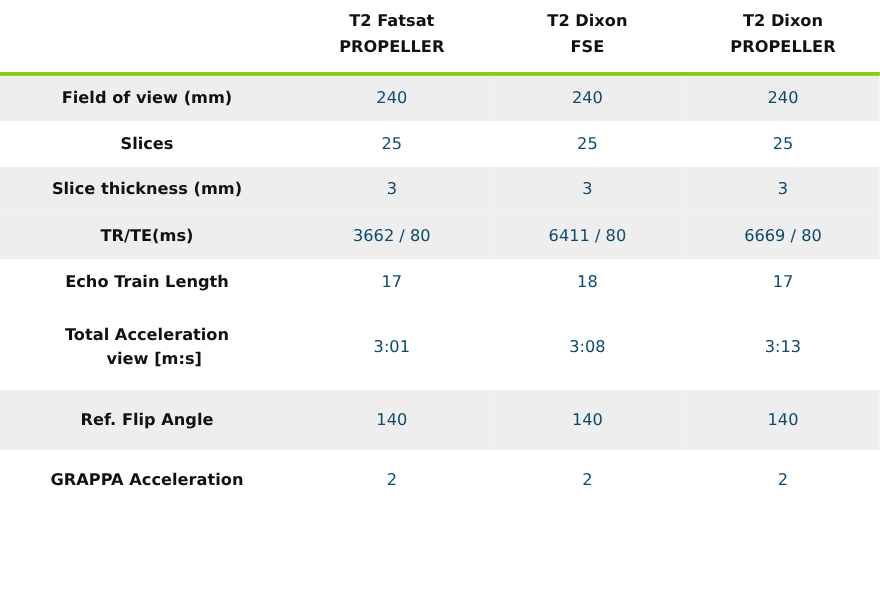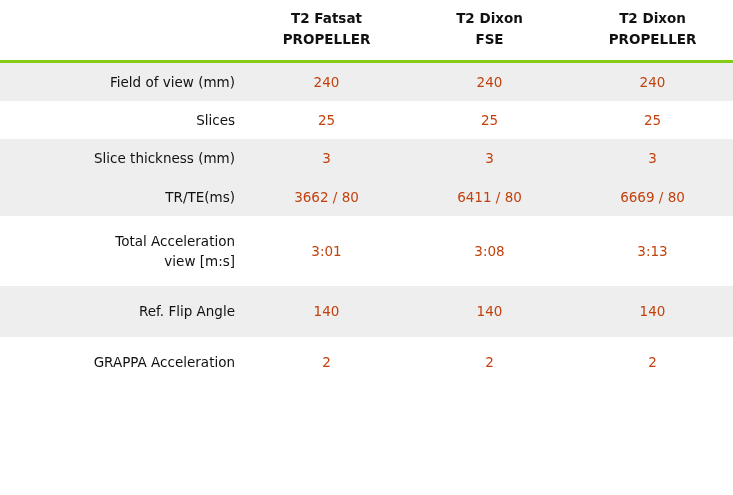--- a/index.html
+++ b/index.html
@@ -36,38 +36,38 @@
   thead th.corner {
     background: #ffffff;
   }
   thead th .hdr-line {
     display: block;
     white-space: nowrap;
   }
 
   tbody th.row-label {
     font-size: 13.5px;
-    font-weight: normal;
+    font-weight: bold;
     color: #111111;
-    text-align: right;
+    text-align: center;
     vertical-align: middle;
     padding: 9px 10px 9px 10px;
     line-height: 1.5;
   }
   tbody th.row-label .lbl-line {
     display: block;
     white-space: nowrap;
   }
   tbody th.row-label .lbl-line.indent {
     padding-left: 12px;
   }
   tbody td.val {
     font-size: 13.5px;
     font-weight: normal;
-    color: #c2410c;
+    color: #0c4a6e;
     text-align: center;
     vertical-align: middle;
     padding: 9px 6px;
     line-height: 1.5;
   }
   tbody tr.shaded th.row-label,
   tbody tr.shaded td.val {
     background: #eeeeee;
   }
   tbody tr.plain th.row-label,
@@ -140,20 +140,28 @@
 
     <tr class="shaded">
       <th class="row-label">
         <span class="lbl-line">TR/TE(ms)</span>
       </th>
       <td class="val">3662 / 80</td>
       <td class="val">6411 / 80</td>
       <td class="val">6669 / 80</td>
     </tr>
 
+    <tr class="plain">
+      <th class="row-label">
+        <span class="lbl-line">Echo Train Length</span>
+      </th>
+      <td class="val">17</td>
+      <td class="val">18</td>
+      <td class="val">17</td>
+    </tr>
 
 
     <tr class="plain tall">
       <th class="row-label">
         <span class="lbl-line">Total Acceleration</span>
         <span class="lbl-line indent">view [m:s]</span>
       </th>
       <td class="val">3:01</td>
       <td class="val">3:08</td>
       <td class="val">3:13</td>

